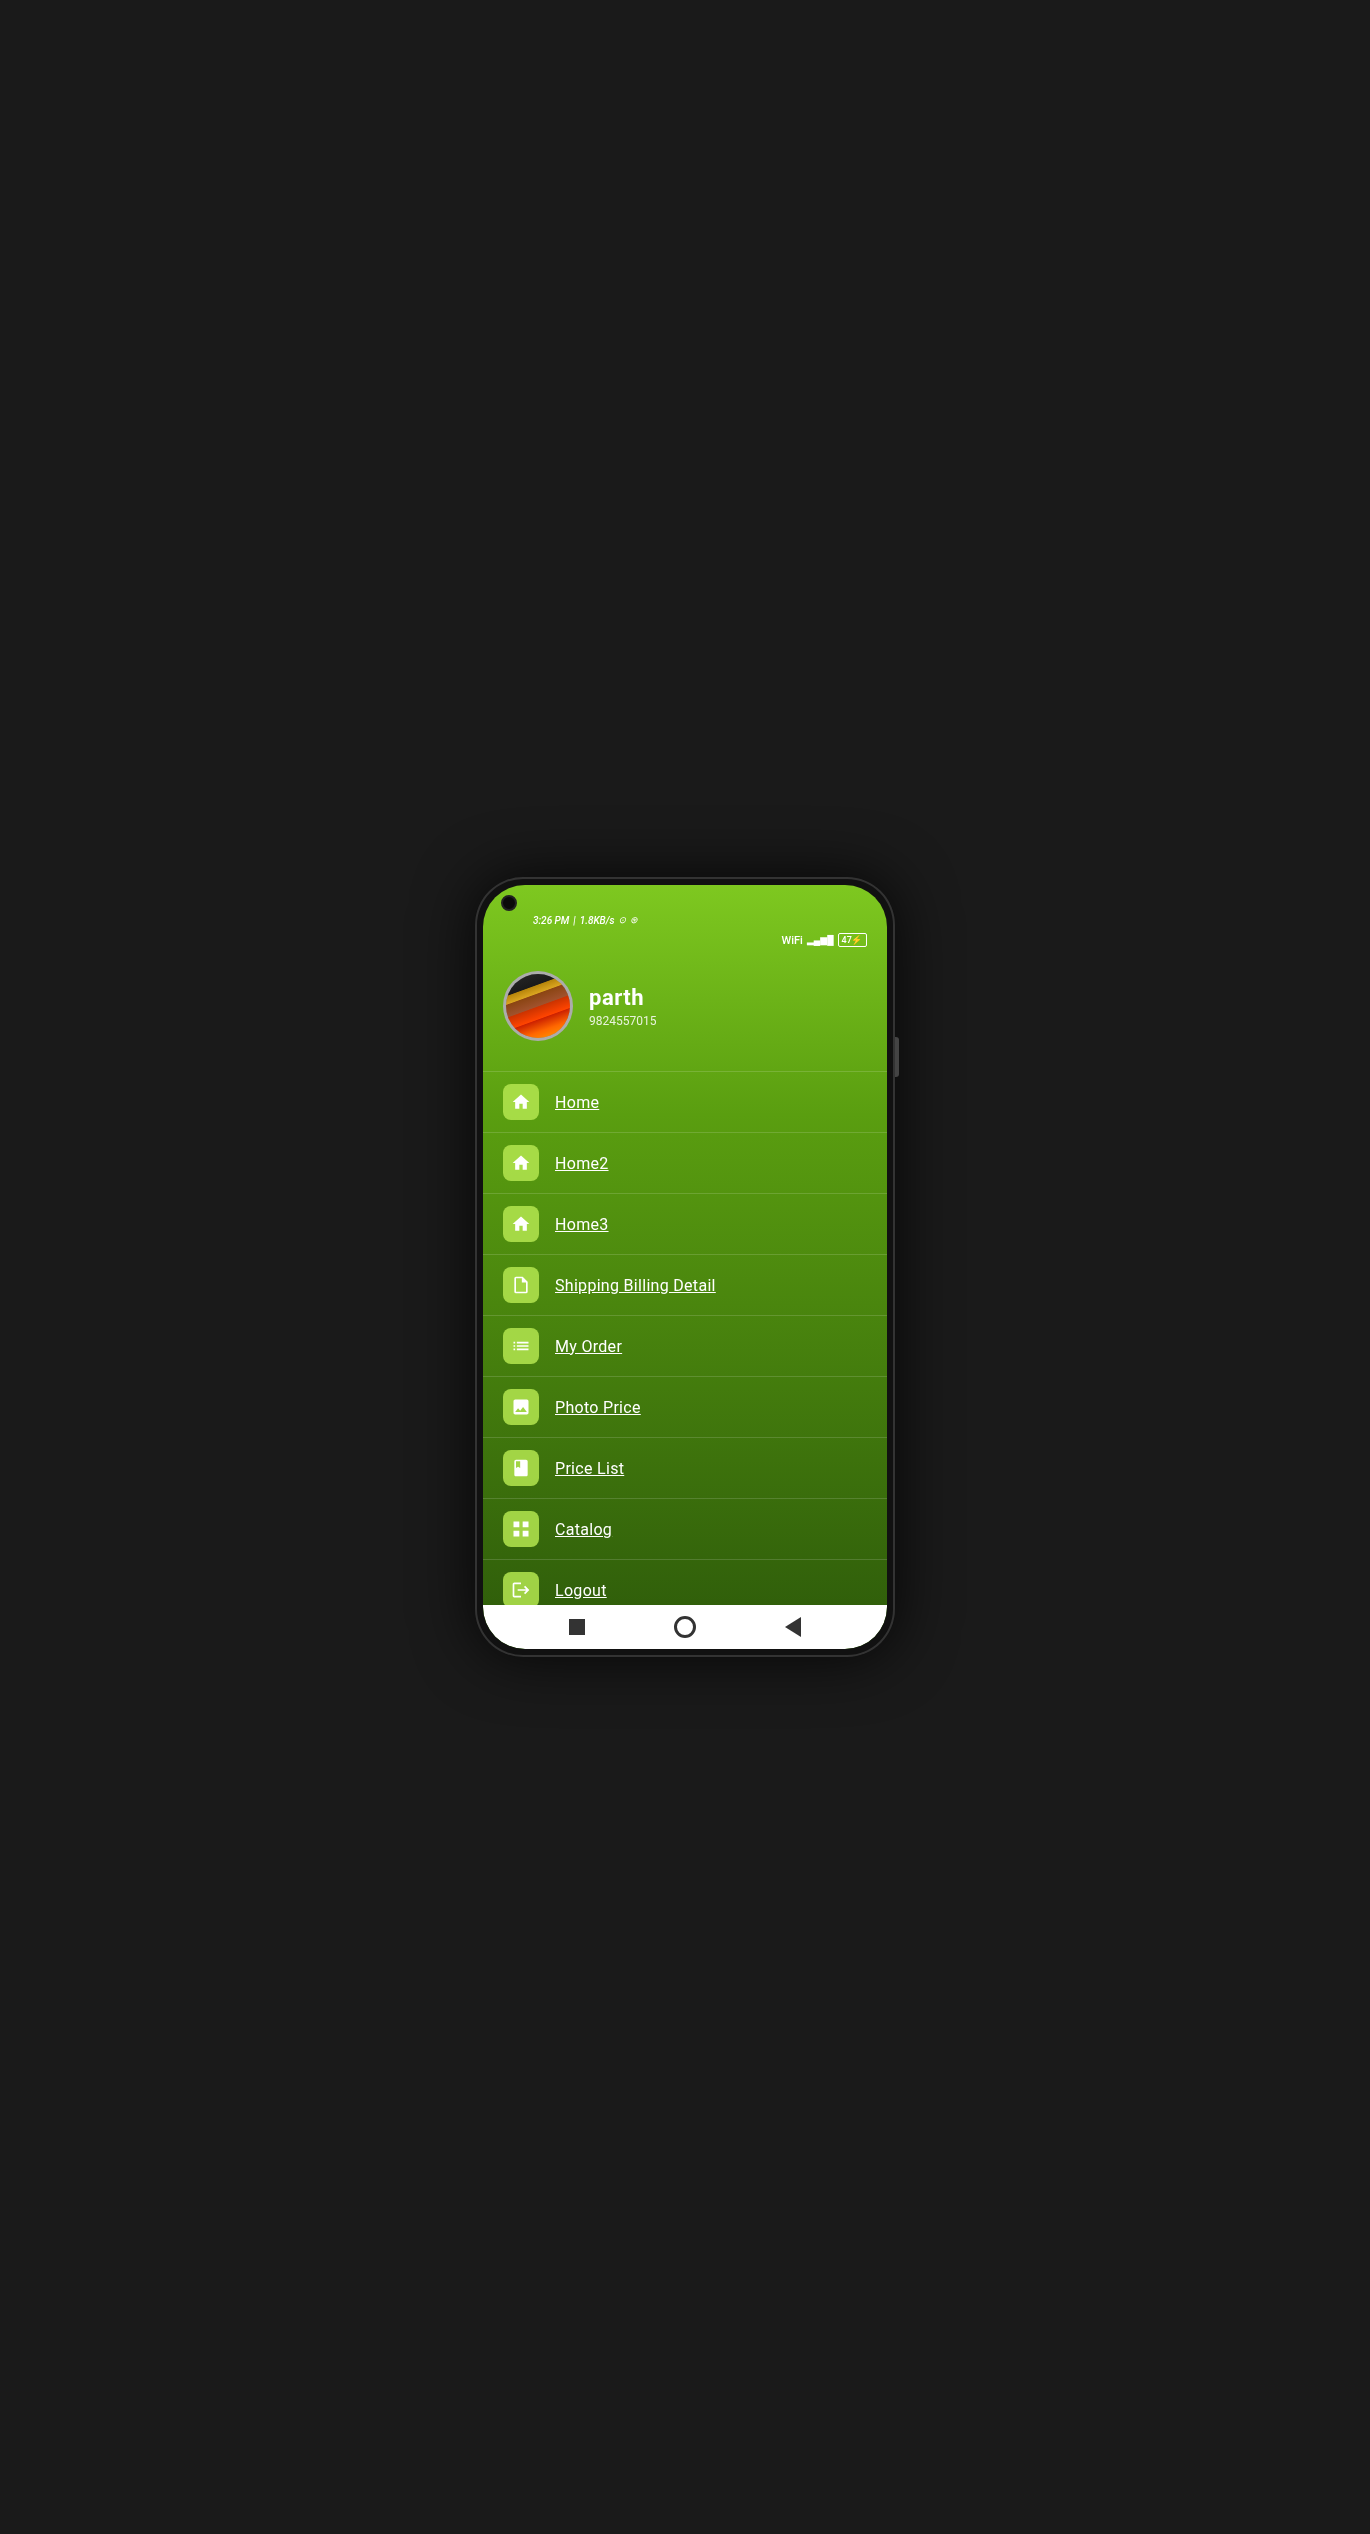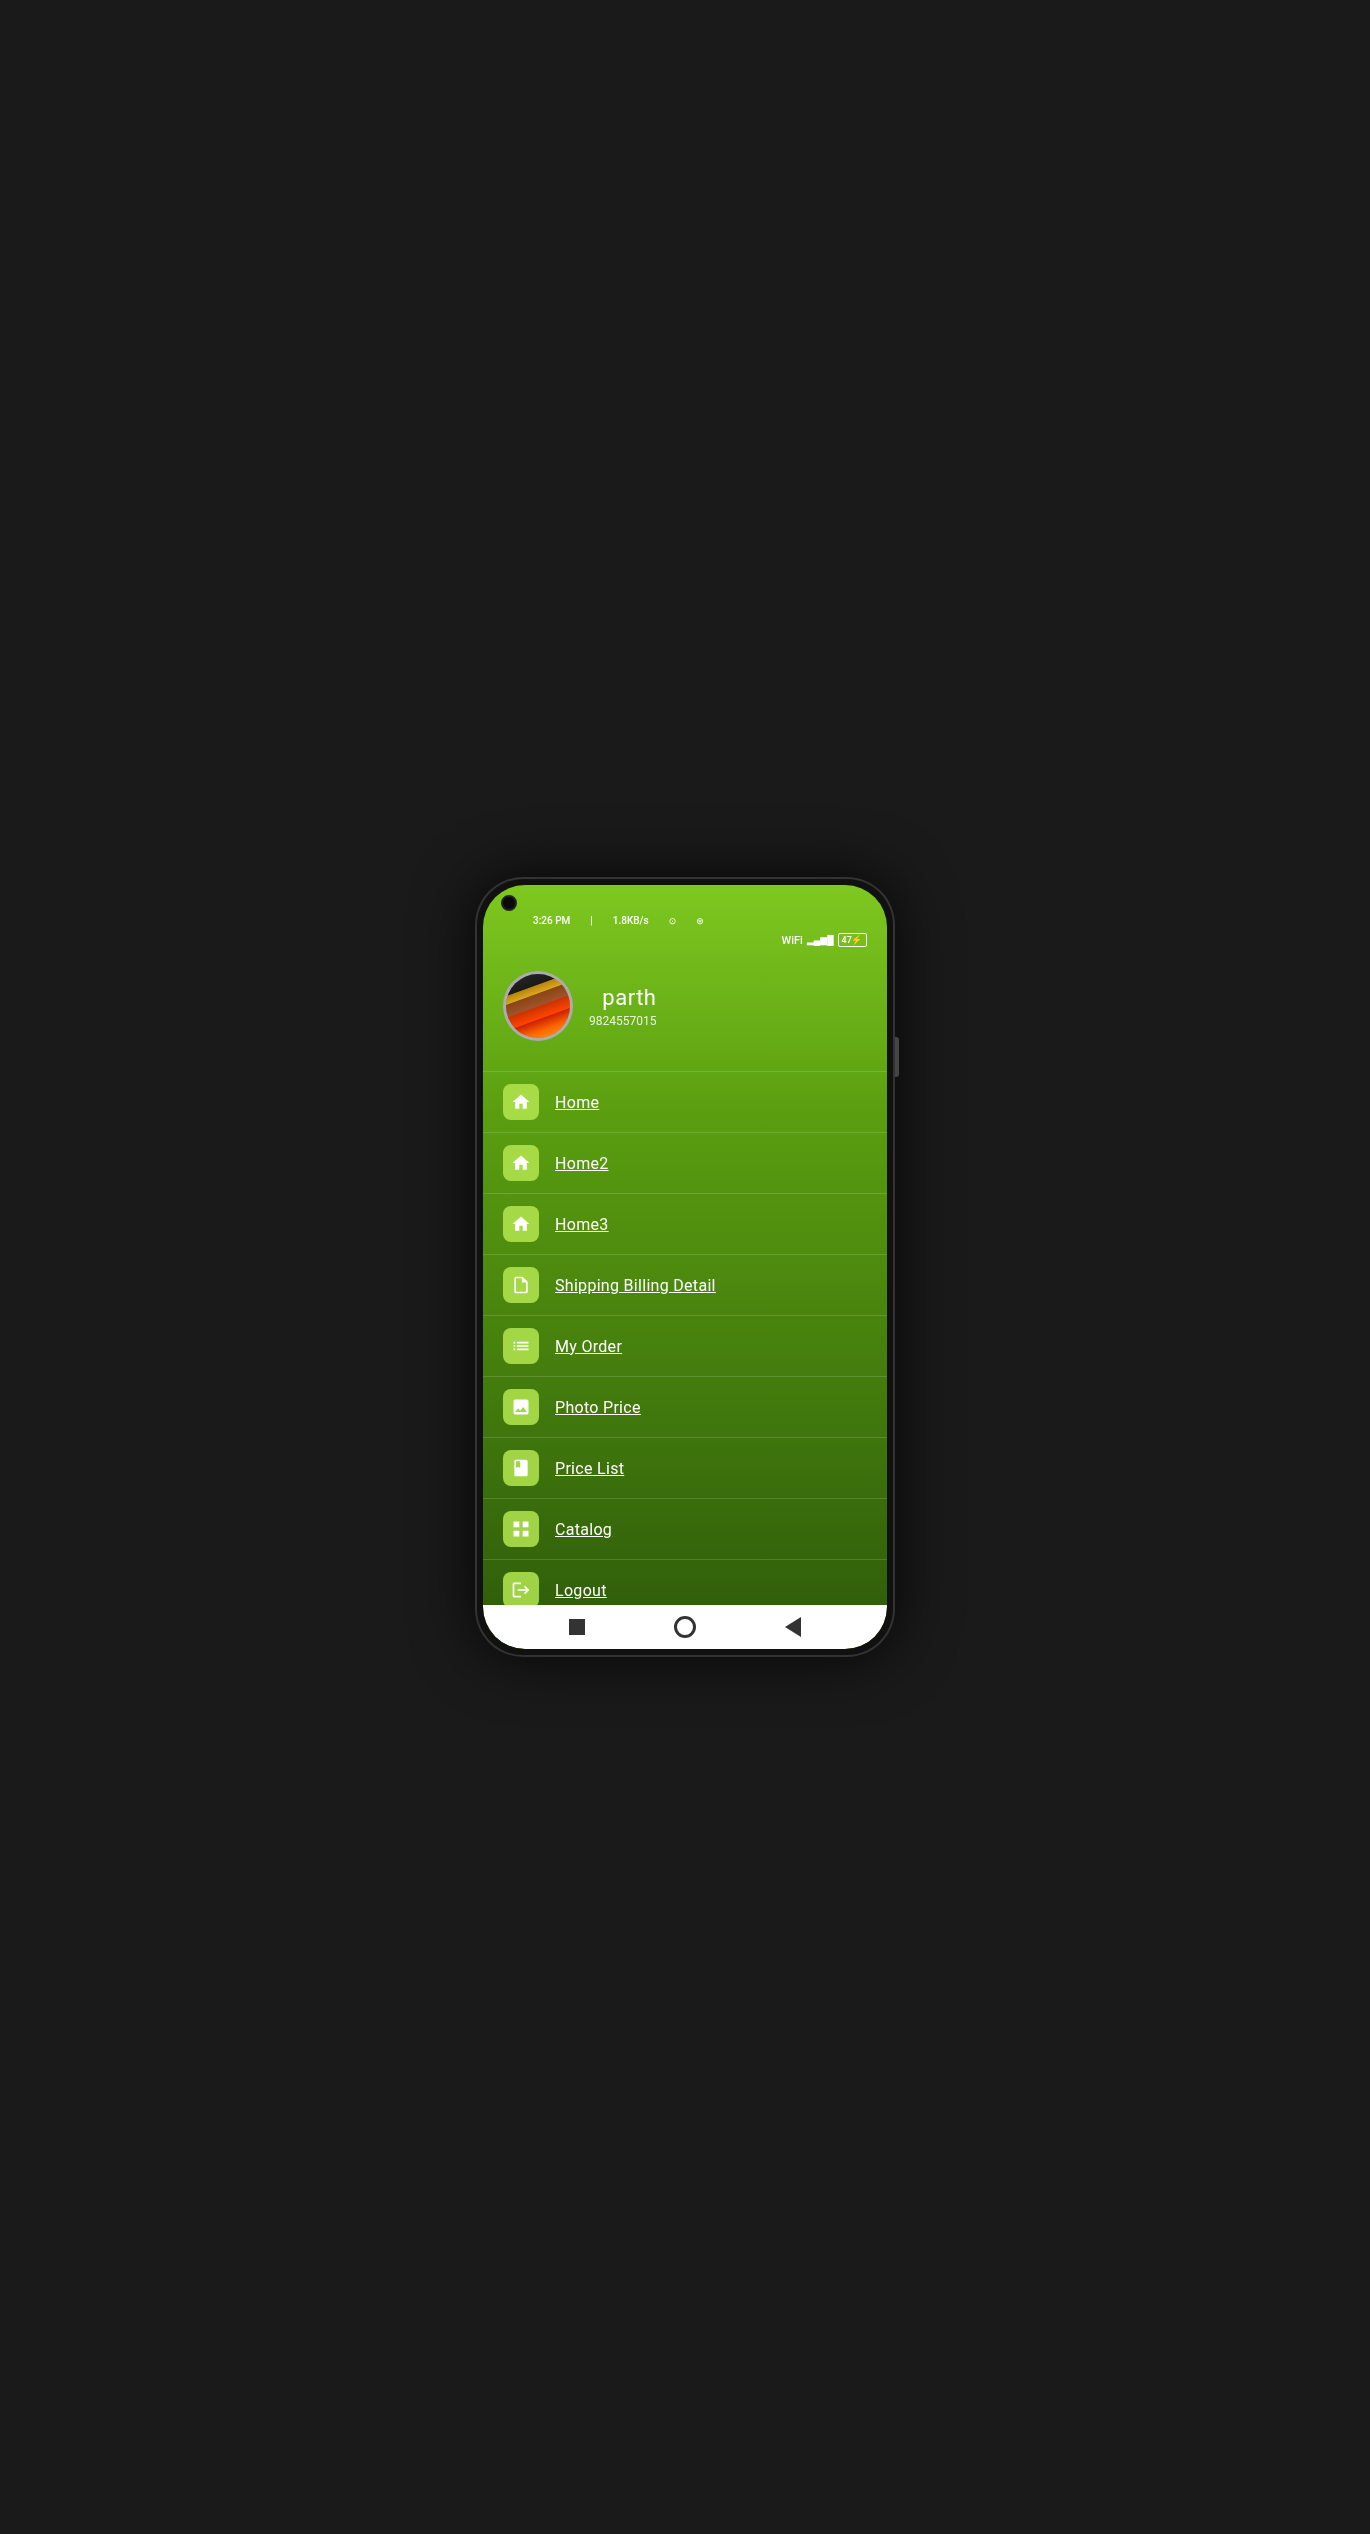--- a/index.html
+++ b/index.html
@@ -54,23 +54,24 @@
       padding: 8px 20px 4px 50px;
       font-size: 10px;
       color: white;
       font-weight: 500;
       min-height: 28px;
       position: relative;
     }
 
     .status-left {
       display: flex;
-      align-items: flex-end;
-      gap: 20px;
+      align-items: flex-start;
+      gap: 4px;
       font-size: 10px;
+      font-style: italic;
     }
 
     .status-right {
       display: flex;
       align-items: center;
       gap: 4px;
       font-size: 10px;
       margin-top: 40px;
     }
 
@@ -110,23 +111,22 @@
 
     .profile-info {
       display: flex;
       flex-direction: column;
       gap: 4px;
     }
 
     .profile-name {
       color: white;
       font-size: 22px;
-      font-weight: 400;
+      font-weight: 700;
       letter-spacing: 0.5px;
-      text-align: right;
     }
 
     .profile-phone {
       color: rgba(255,255,255,0.85);
       font-size: 12px;
       font-weight: 400;
     }
 
     
     .menu-list {

